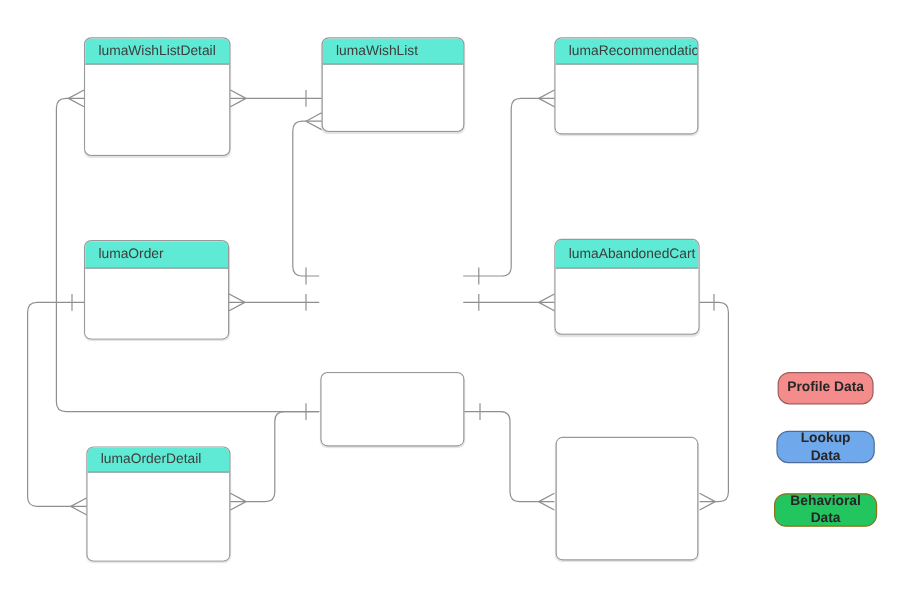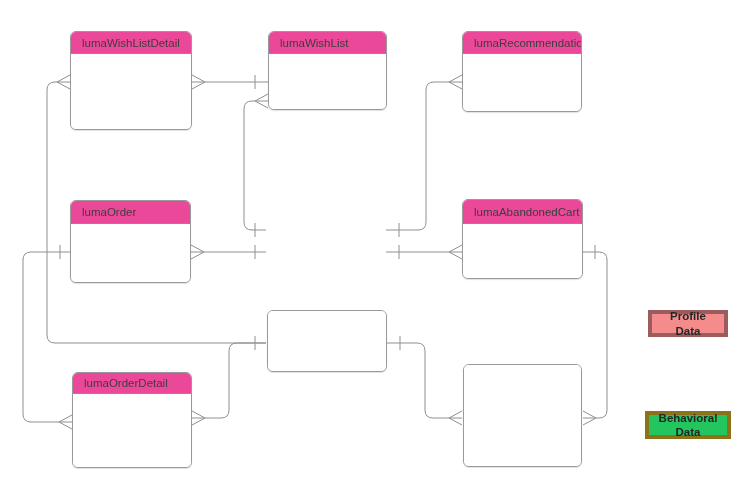--- a/index.html
+++ b/index.html
@@ -38,21 +38,21 @@
     padding: 0 11px;
     height: 22px;
     flex: 0 0 auto;
     border-bottom: 1px solid #8c8c8c;
     font-size: 11.5px;
     color: #3d3d3d;
     white-space: nowrap;
     box-sizing: border-box;
   }
   .entity-body { flex: 1 1 auto; background: #ffffff; }
-  .hdr-behavioral { background: #ec4899; }
+  .hdr-behavioral { background: #5eead4; }
   .hdr-lookup    { background: #6FA9EC; }
   .hdr-profile   { background: #F48C8C; }
 
   
   .e-wishlistdetail  { left: 70px;  top: 31px;  width: 122px; height: 99px; }
   .e-wishlist        { left: 268px; top: 31px;  width: 119px; height: 79px; }
   .e-recommendation  { left: 462px; top: 31px;  width: 120px; height: 81px; }
   .e-order           { left: 70px;  top: 200px; width: 121px; height: 83px; }
   .e-order .entity-header { height: 23px; }
   .e-profiles        { left: 266px; top: 199px; width: 120px; height: 61px; border-color: #7d7d7d; }
@@ -69,22 +69,22 @@
   .e-products        { left: 267px; top: 310px; width: 120px; height: 62px; }
   .e-products .entity-header { height: 23px; }
   .e-orderdetail     { left: 72px;  top: 372px; width: 120px; height: 96px; }
   .e-orderdetail .entity-header { height: 21px; }
   .e-cartdetail      { left: 463px; top: 364px; width: 119px; height: 103px; }
   .e-cartdetail .entity-header { height: 26px; }
 
   
   .chip {
     position: absolute;
-    border-radius: 0;
-    border: 4px solid #a16207;
+    border-radius: 10px;
+    border: 1px solid #a16207;
     display: flex;
     align-items: center;
     justify-content: center;
     text-align: center;
     font-size: 11.5px;
     font-weight: bold;
     color: #262626;
     line-height: 1.25;
     box-sizing: border-box;
     padding: 2px 6px;
@@ -207,17 +207,20 @@
     <div class="entity-body"></div>
   </div>
 
   <div class="entity e-cartdetail">
     <div class="entity-body"></div>
   </div>
 
   <div class="chip chip-profile">
     <span>Profile Data</span>
   </div>
+  <div class="chip chip-lookup">
+    <span>Lookup Data</span>
+  </div>
   <div class="chip chip-behavioral">
     <span>Behavioral Data</span>
   </div>
 
 </div>
 
 </body></html>

